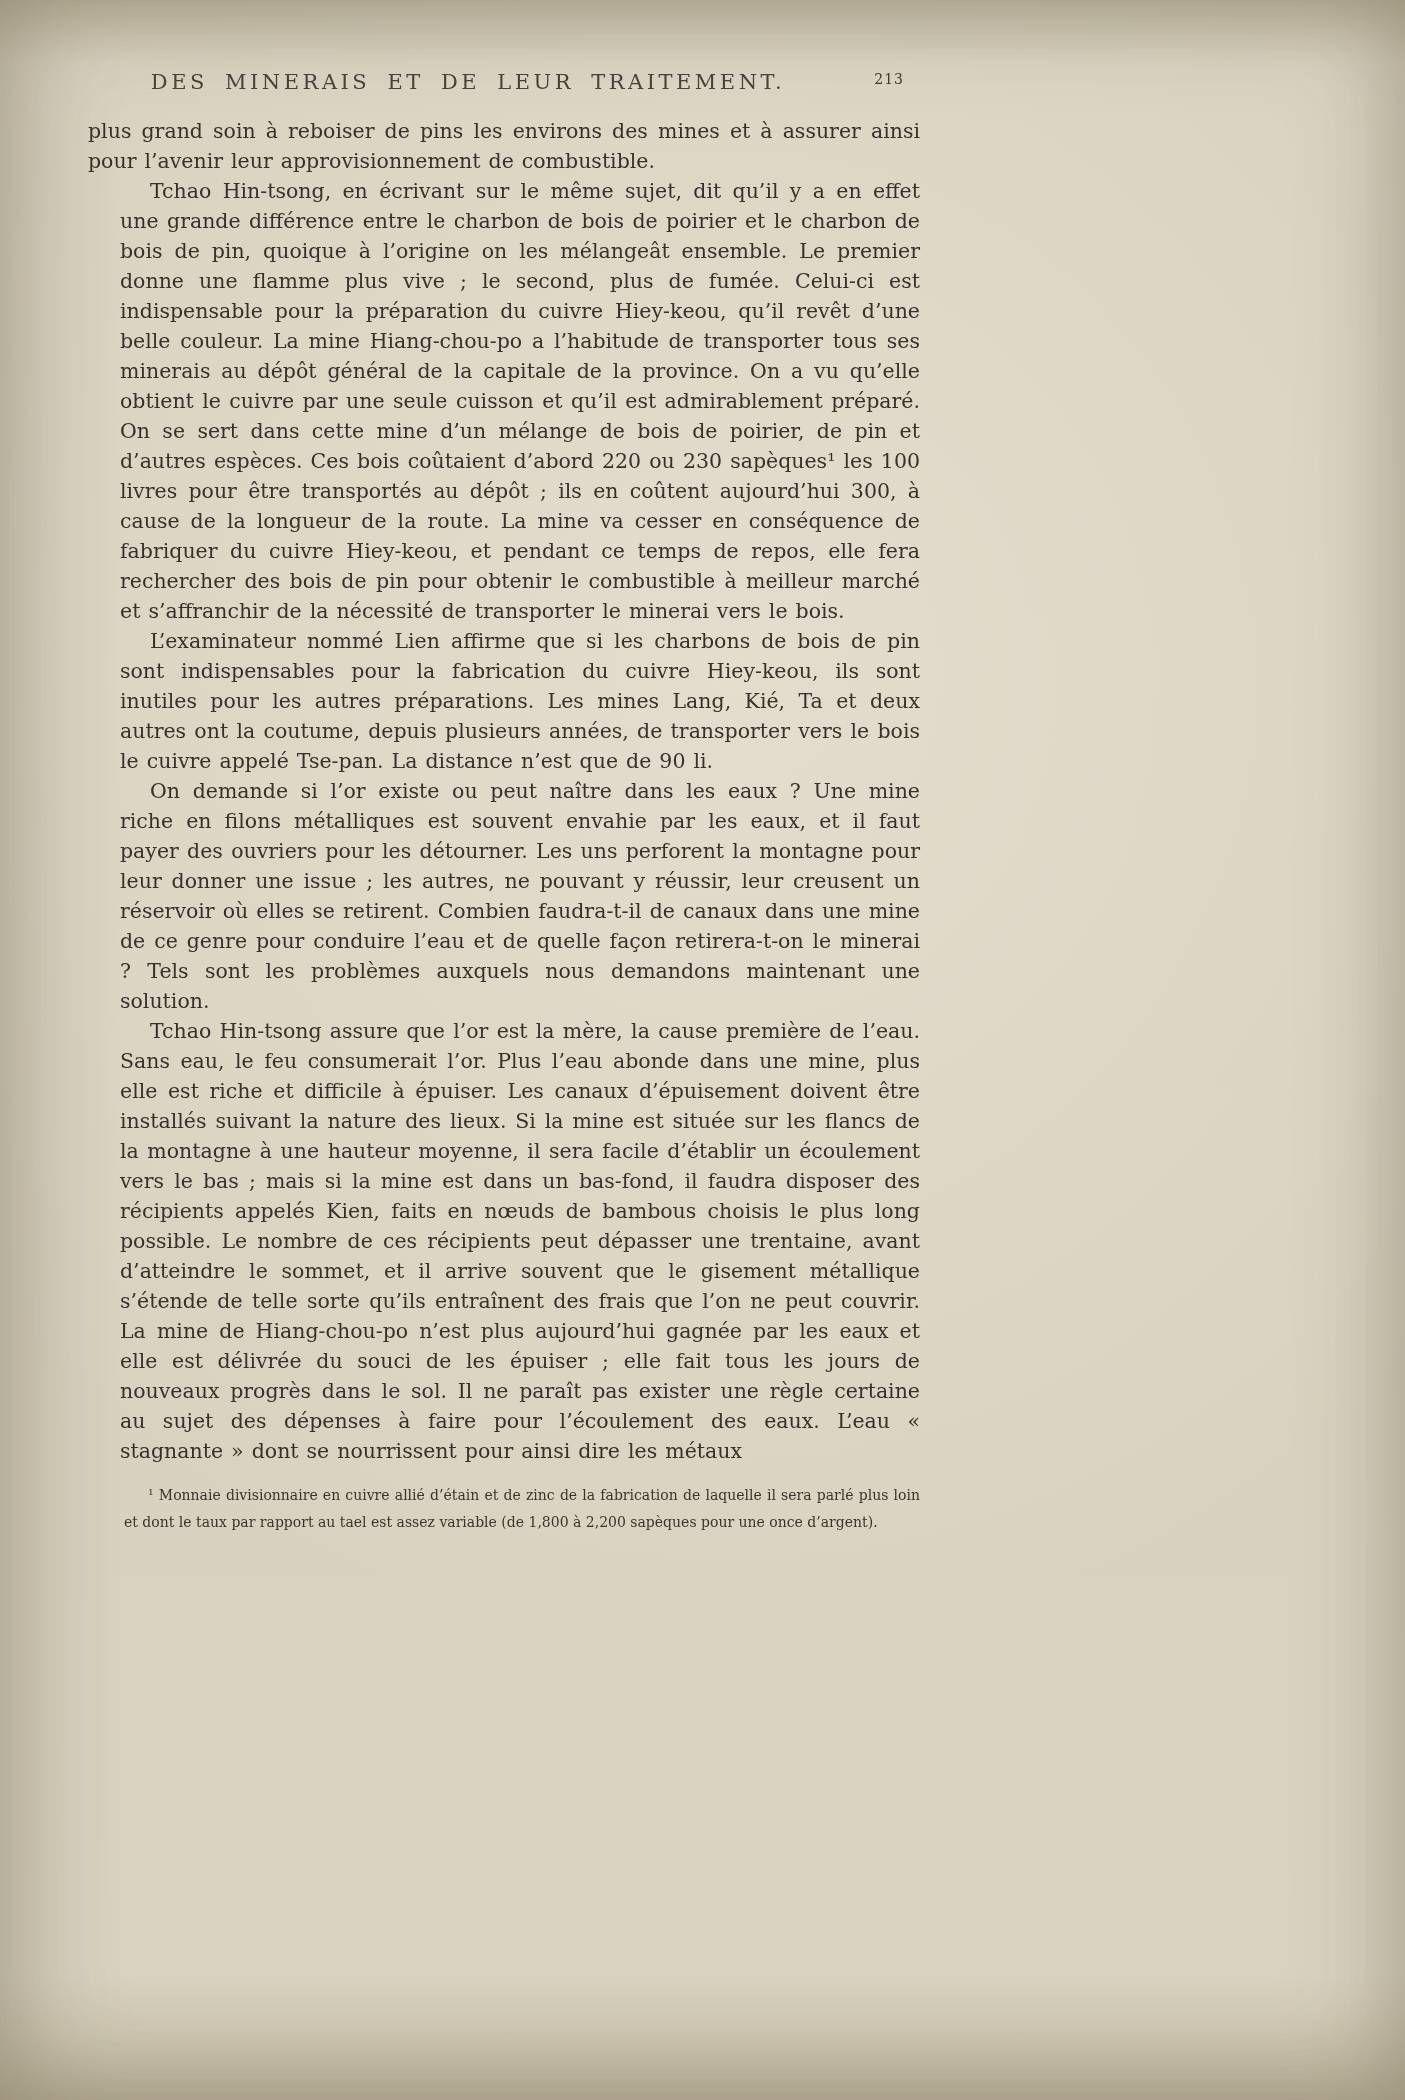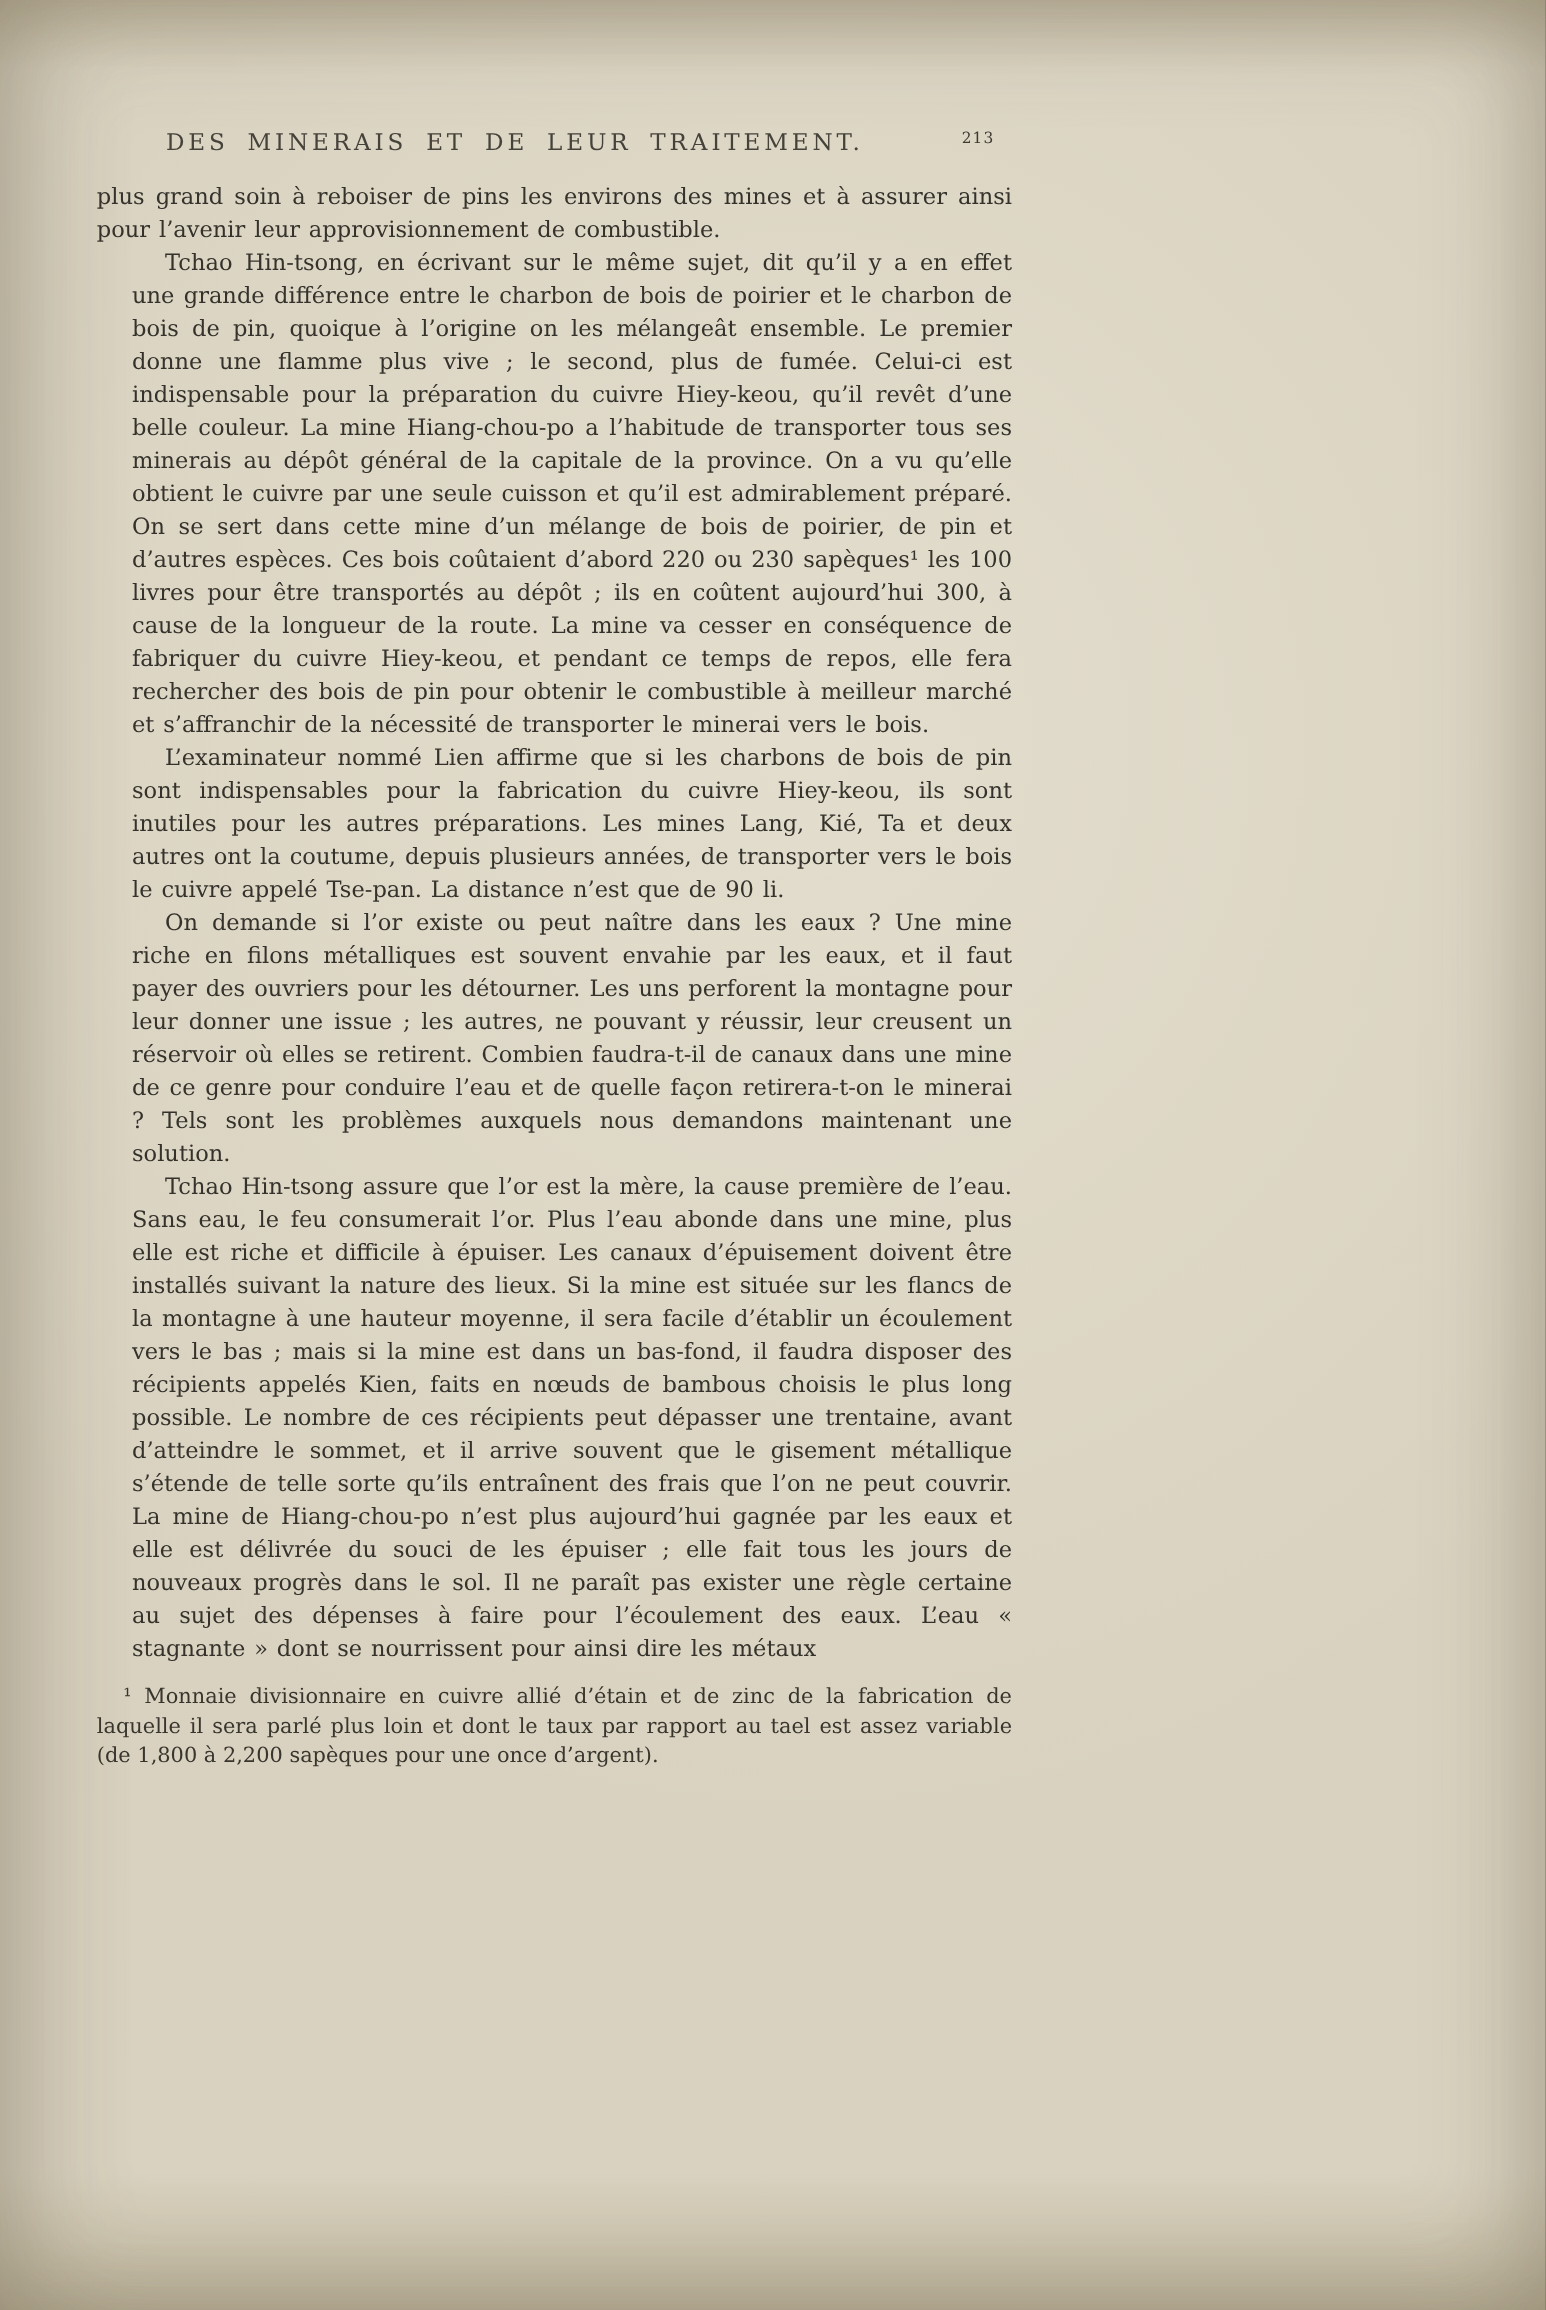--- a/index.html
+++ b/index.html
@@ -29,21 +29,20 @@
   .text-column {
     position: absolute;
     left: 88px;
     top: 70px;
     width: 832px;
   }
   .header {
     position: relative;
     height: 42px;
     margin-bottom: 4px;
-    margin-top: 47px;
   }
   .running-title {
     position: absolute;
     left: 0;
     right: 72px;
     top: 0;
     text-align: center;
     font-size: 21px;
     letter-spacing: 3.5px;
     word-spacing: 7px;
@@ -67,25 +66,26 @@
     word-spacing: 1.5px;
   }
   .body-text p.indent {
     text-indent: 30px;
     margin-left: 32px;
   }
   .body-text .italic {
   }
   .footnote {
     margin-top: 16px;
-    font-size: 19px;
+    font-size: 14px;
     line-height: 27px;
     text-align: justify;
     text-indent: 24px;
     color: #38352d;
+    margin-left: 36px;
   }
 </style>
 </head>
 <body>
 
 <div class="page">
   <div class="text-column">
 
     <div class="header">
       <span class="running-title">DES MINERAIS ET DE LEUR TRAITEMENT.</span>

